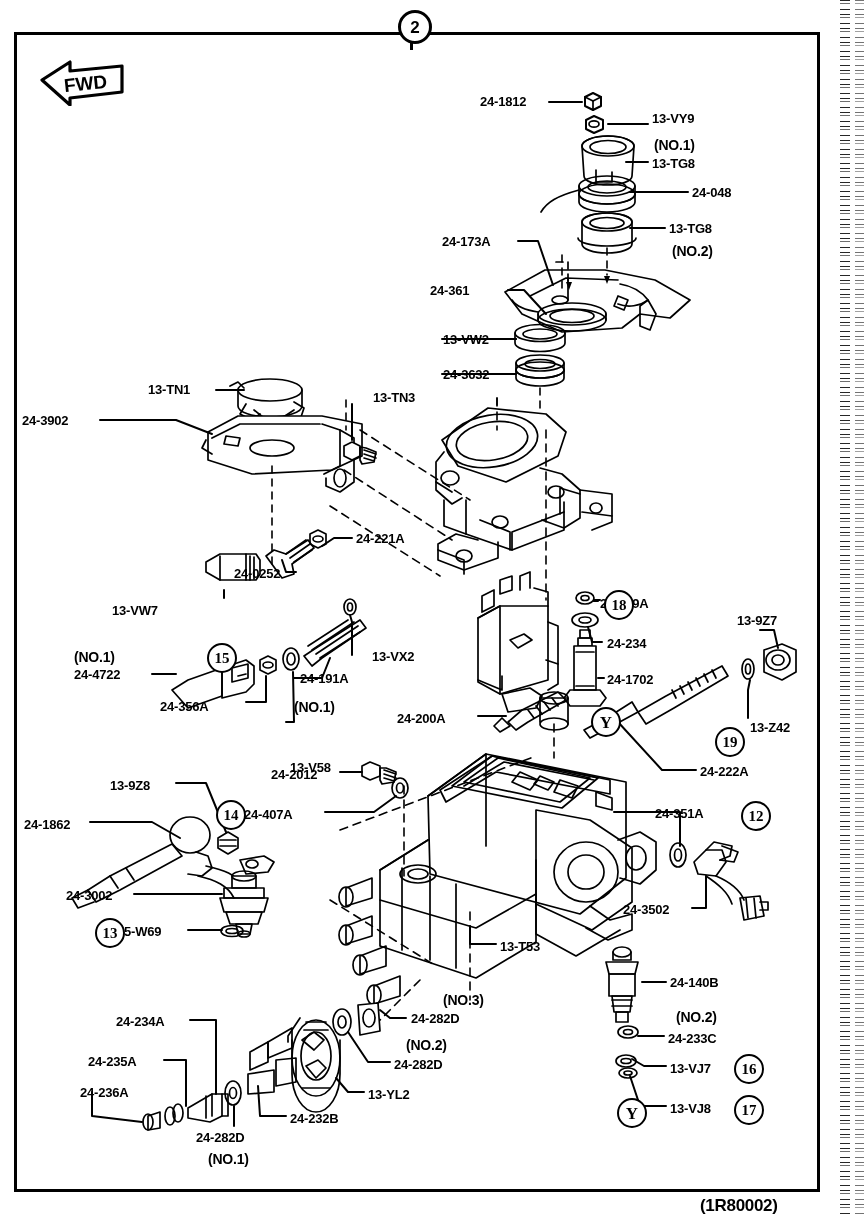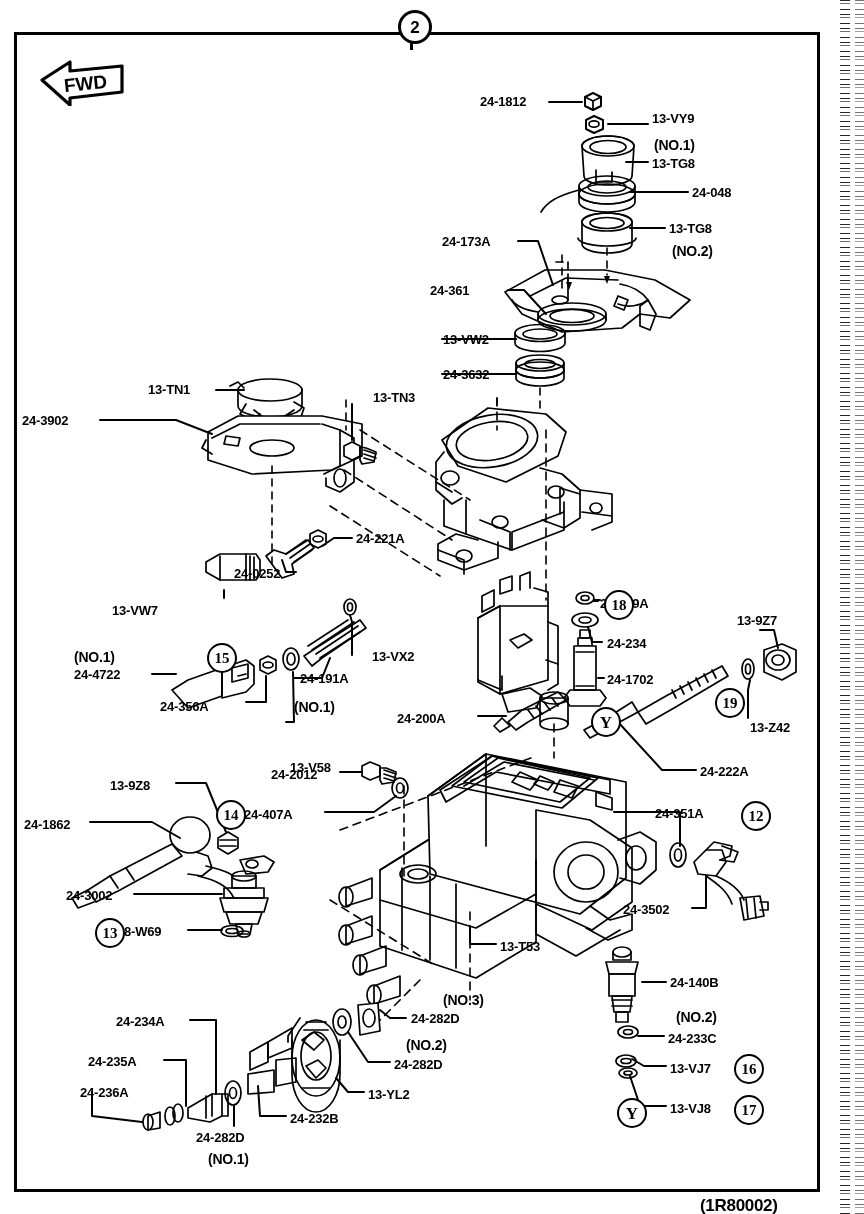--- a/index.html
+++ b/index.html
@@ -662,21 +662,21 @@
     <div class="lbl" style="left:737px;top:614px;">13-9Z7</div>
     <div class="lbl" style="left:750px;top:721px;">13-Z42</div>
     <div class="lbl" style="left:700px;top:765px;">24-222A</div>
 
     <div class="lbl" style="left:271px;top:768px;">24-2012</div>
     <div class="lbl" style="left:244px;top:808px;">24-407A</div>
 
     <div class="lbl" style="left:110px;top:779px;">13-9Z8</div>
     <div class="lbl" style="left:24px;top:818px;">24-1862</div>
     <div class="lbl" style="left:66px;top:889px;">24-3002</div>
-    <div class="lbl" style="left:124px;top:925px;">8-W69</div>
+    <div class="lbl" style="left:124px;top:925px;">5-W69</div>
 
     <div class="lbl" style="left:619px;top:807px;margin-left:36px;">24-351A</div>
     <div class="lbl" style="left:623px;top:903px;">24-3502</div>
     <div class="lbl" style="left:500px;top:940px;">13-T53</div>
 
     <div class="lbl" style="left:670px;top:976px;">24-140B</div>
     <div class="lbl sm" style="left:676px;top:1010px;">(NO.2)</div>
     <div class="lbl" style="left:668px;top:1032px;">24-233C</div>
     <div class="lbl" style="left:670px;top:1062px;">13-VJ7</div>
     <div class="lbl" style="left:670px;top:1102px;">13-VJ8</div>
@@ -694,21 +694,21 @@
     <div class="lbl" style="left:80px;top:1086px;">24-236A</div>
     <div class="lbl" style="left:290px;top:1112px;">24-232B</div>
     <div class="lbl" style="left:196px;top:1131px;">24-282D</div>
     <div class="lbl sm" style="left:208px;top:1152px;">(NO.1)</div>
   </div>
 
   <div id="callouts">
     <div class="circ" style="left:604px;top:590px;">18</div>
     <div class="circ" style="left:207px;top:643px;">15</div>
     <div class="circ y" style="left:591px;top:707px;">Y</div>
-    <div class="circ" style="left:715px;top:688px;">19</div>
+    <div class="circ" style="left:715px;top:727px;">19</div>
     <div class="circ" style="left:216px;top:800px;">14</div>
     <div class="circ" style="left:741px;top:801px;">12</div>
     <div class="circ" style="left:95px;top:918px;">13</div>
     <div class="circ" style="left:734px;top:1054px;">16</div>
     <div class="circ" style="left:734px;top:1095px;">17</div>
     <div class="circ y" style="left:617px;top:1098px;">Y</div>
   </div>
 
   <div id="bottom-caption">(1R80002)</div>
 

